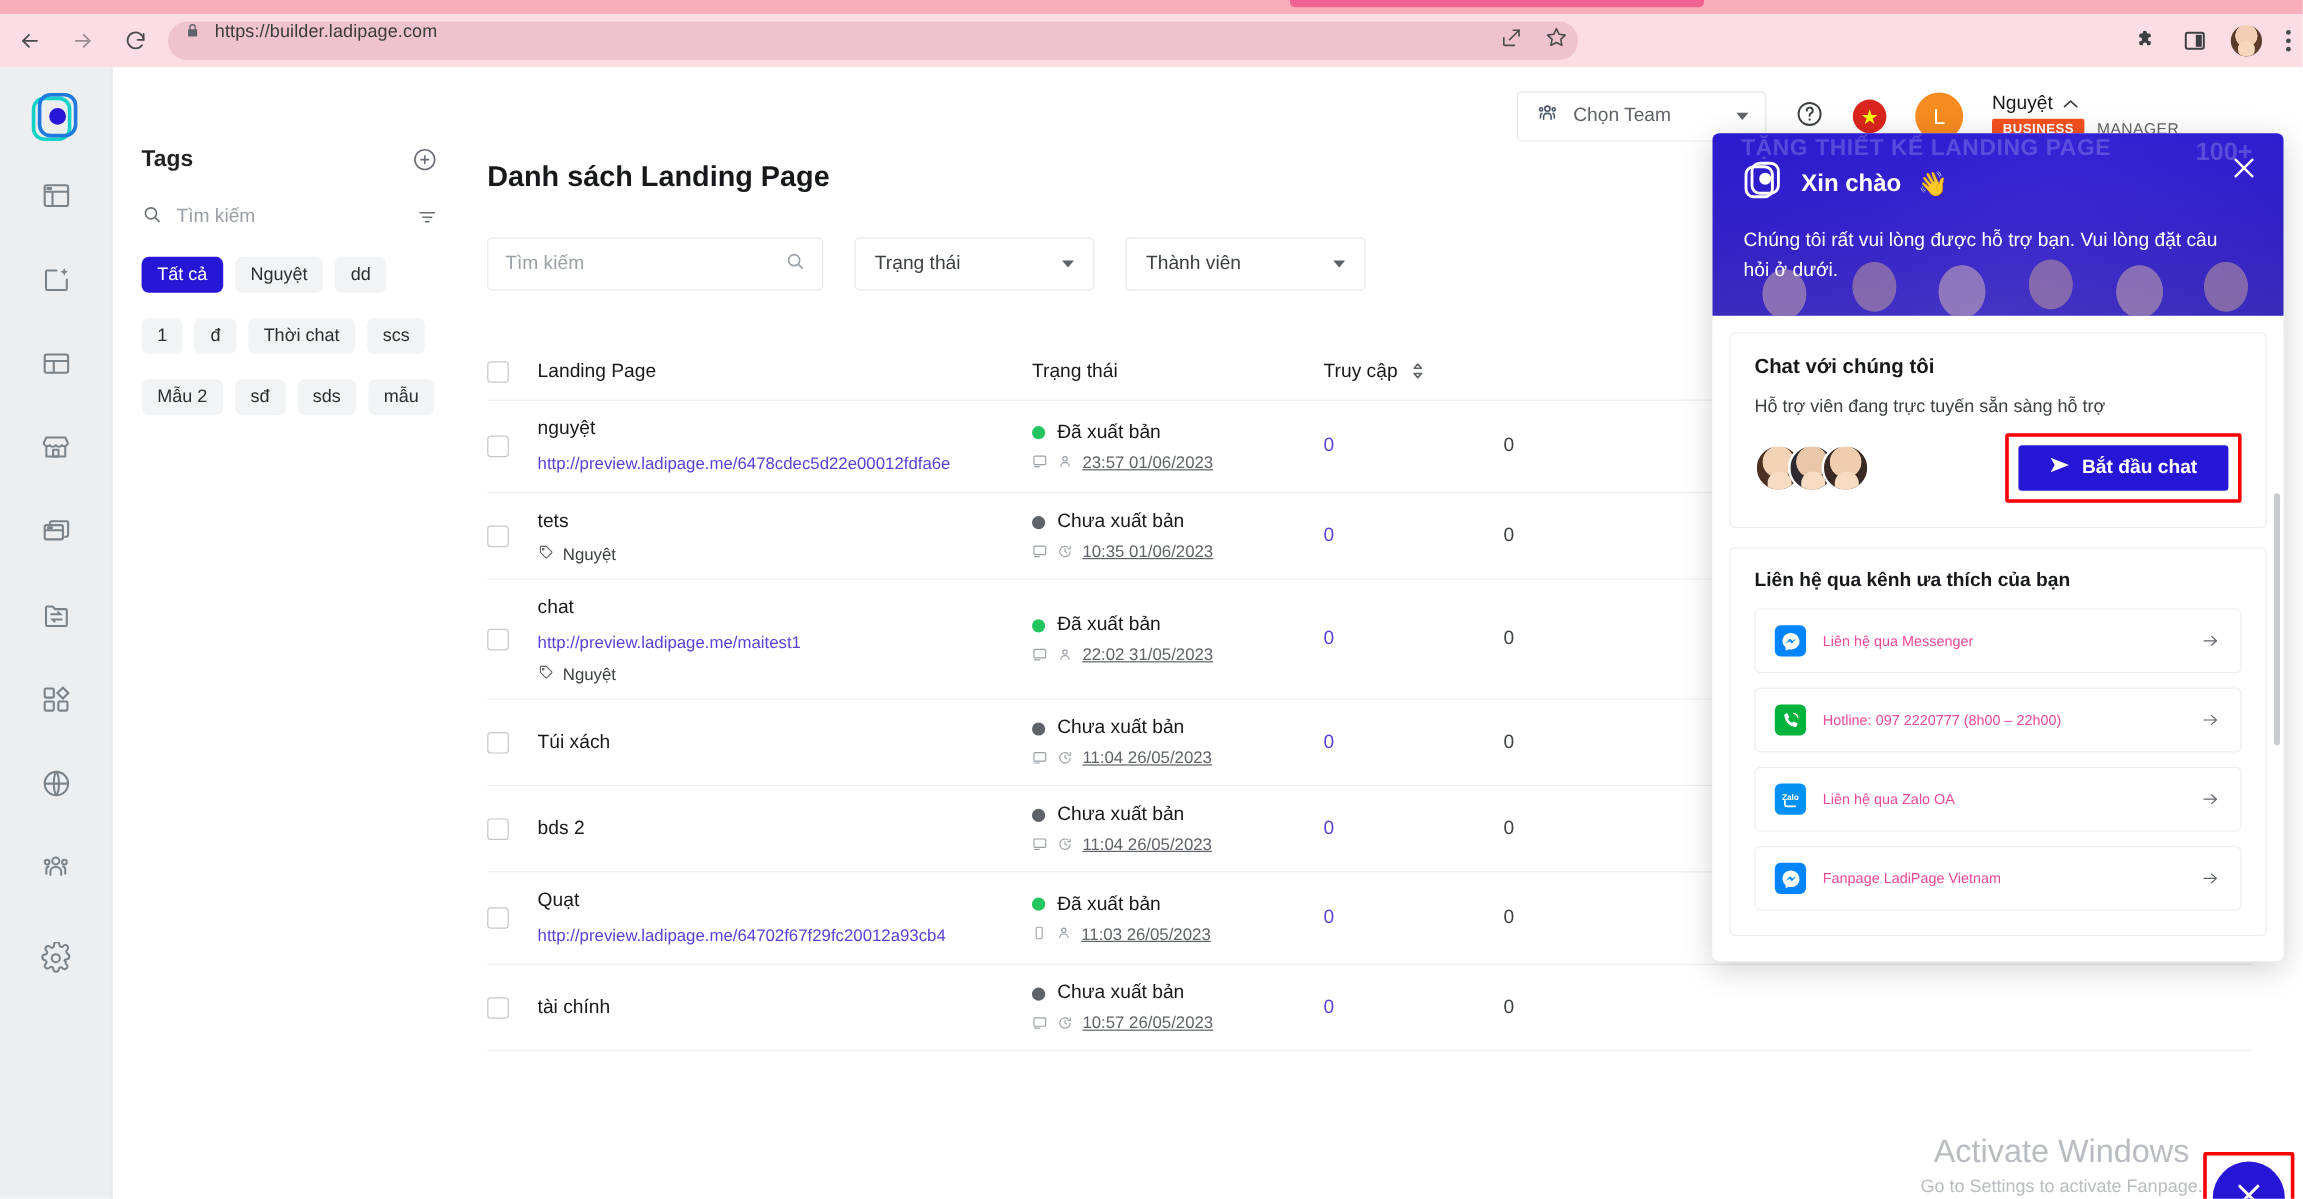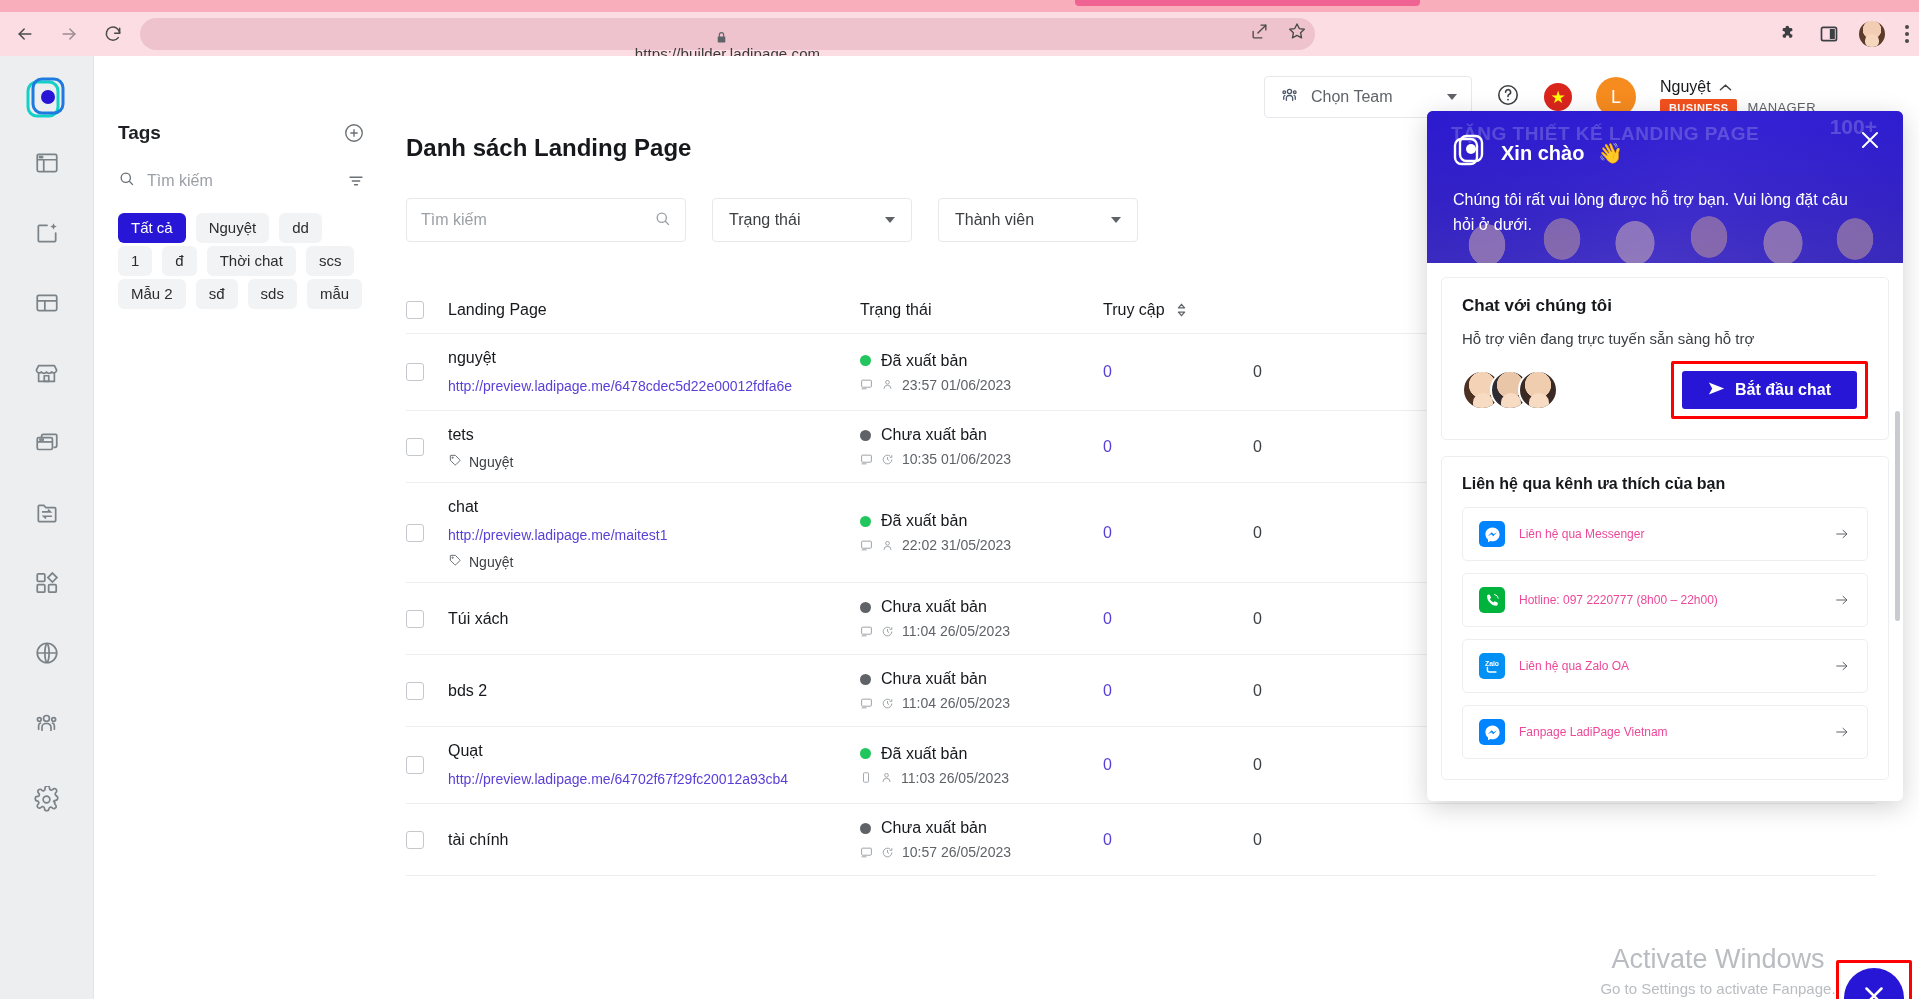--- a/index.html
+++ b/index.html
@@ -27,21 +27,21 @@
   .nav-btn {
     width: 38px; height: 38px; margin-left: 6px;
     display: flex; align-items: center; justify-content: center;
     border-radius: 50%; color: #4a4a4a;
   }
   .nav-btn svg { display: block; }
   .omnibox {
     position: absolute; left: 140px; top: 6px;
     width: 1175px; height: 32px;
     background: #eec3cd; border-radius: 16px;
-    display: flex; align-items: center; padding: 12px 14px; flex-direction: column;
+    display: flex; align-items: flex-start; padding: 0 14px;
   }
   .omnibox .lock { margin-right: 12px; display: flex; }
   .omnibox .url { font-size: 15px; color: #3b3b3b; letter-spacing: .1px; }
   .omnibox-actions {
     position: absolute; right: 8px; top: 3px;
     display: flex; align-items: center; gap: 18px;
   }
   .tb-icon { display: flex; align-items: center; justify-content: center; color: #4a4a4a; }
   .toolbar-right {
     position: absolute; right: 10px; top: 0; height: 44px;
@@ -84,21 +84,21 @@
   }
   .tags-head {
     display: flex; align-items: center; justify-content: space-between;
     margin-top: 66px;
   }
   .tags-title { font-size: 19px; font-weight: 700; color: #1f2024; }
   .plus-circle { width: 22px; height: 22px; color: #6b7076; display: flex; }
   .tag-search { display: flex; align-items: center; gap: 12px; margin-top: 26px; }
   .tag-search .ph { font-size: 16px; color: #9aa0a6; }
   .tag-search .filter-ico { margin-left: auto; color: #6b7076; display: flex; }
-  .chips { display: flex; flex-wrap: wrap; gap: 3px 10px; margin-top: 22px; }
+  .chips { display: flex; flex-wrap: wrap; gap: 21px 10px; margin-top: 22px; }
   .chip {
     padding: 5px 13px; border-radius: 6px; font-size: 15px;
     background: #f1f3f4; color: #2b2d31; cursor: pointer; line-height: 20px;
   }
   .chip.active { background: #2816d6; color: #fff; font-weight: 400; }
 
   
   .main { position: absolute; left: 376px; top: 0; right: 0; height: 943px; background: #fff; }
   .page-title { font-size: 24px; font-weight: 700; color: #16181c; margin: 78px 0 0 30px; }
 
@@ -135,21 +135,21 @@
   }
   .trow {
     display: flex; align-items: center; min-height: 72px;
     border-bottom: 1px solid #eceef0; padding: 12px 0;
   }
   .lp-name { font-size: 16px; color: #16181c; line-height: 24px; }
   .lp-url { font-size: 14px; color: #5a3fd6; line-height: 24px; margin-top: 4px; }
   .lp-tag { display: flex; align-items: center; gap: 7px; margin-top: 6px; font-size: 14px; color: #3c4043; }
   .st-line { display: flex; align-items: center; gap: 10px; font-size: 16px; color: #16181c; }
   .dot { width: 11px; height: 11px; border-radius: 50%; display: inline-block; }
-  .st-meta { display: flex; align-items: center; gap: 8px; margin-top: 7px; font-size: 14px; color: #5f6368; }
+  .st-meta { display: flex; align-items: center; gap: 8px; margin-top: 7px; font-size: 14px; color: #5f6368; text-decoration: underline; }
   .st-meta .mi { display: flex; align-items: center; color: #9aa0a6; }
   .visit-num { font-size: 16px; color: #5a3fd6; }
   .money { font-size: 16px; color: #3c4043; }
 
   
   .chat-widget {
     position: absolute; left: 1427px; top: 55px;
     width: 476px; height: 690px;
     background: #fff; border-radius: 6px;
     box-shadow: 0 6px 26px rgba(0,0,0,.18);
@@ -167,21 +167,21 @@
     opacity: .45;
     background:
       radial-gradient(ellipse 30px 34px at 60px 58px, #e8c3a8 0 60%, transparent 62%),
       radial-gradient(ellipse 30px 34px at 135px 52px, #d8b295 0 60%, transparent 62%),
       radial-gradient(ellipse 32px 36px at 208px 56px, #eccdb4 0 60%, transparent 62%),
       radial-gradient(ellipse 30px 34px at 282px 50px, #d7ae92 0 60%, transparent 62%),
       radial-gradient(ellipse 32px 36px at 356px 56px, #e6c4a6 0 60%, transparent 62%),
       radial-gradient(ellipse 30px 34px at 428px 52px, #d9b396 0 60%, transparent 62%);
   }
   .hero-wm {
-    position: absolute; left: 24px; top: 12px; right: 24px;
+    position: absolute; left: 24px; top: 2px; right: 24px;
     font-size: 19px; font-weight: 700; color: rgba(255,255,255,.20);
     letter-spacing: .5px; white-space: nowrap; pointer-events: none;
   }
   .hero-wm2 { position: absolute; right: 26px; top: 4px; font-size: 21px; font-weight: 700; color: rgba(255,255,255,.20); }
   .hero-row { position: relative; display: flex; align-items: center; gap: 14px; z-index: 2; }
   .hero-title { font-size: 20px; font-weight: 700; }
   .hero-sub { position: relative; z-index: 2; margin-top: 14px; font-size: 16px; line-height: 25px; max-width: 400px; }
   .hero-close {
     position: absolute; right: 20px; top: 16px; z-index: 3;
     width: 26px; height: 26px; color: #fff; cursor: pointer;

